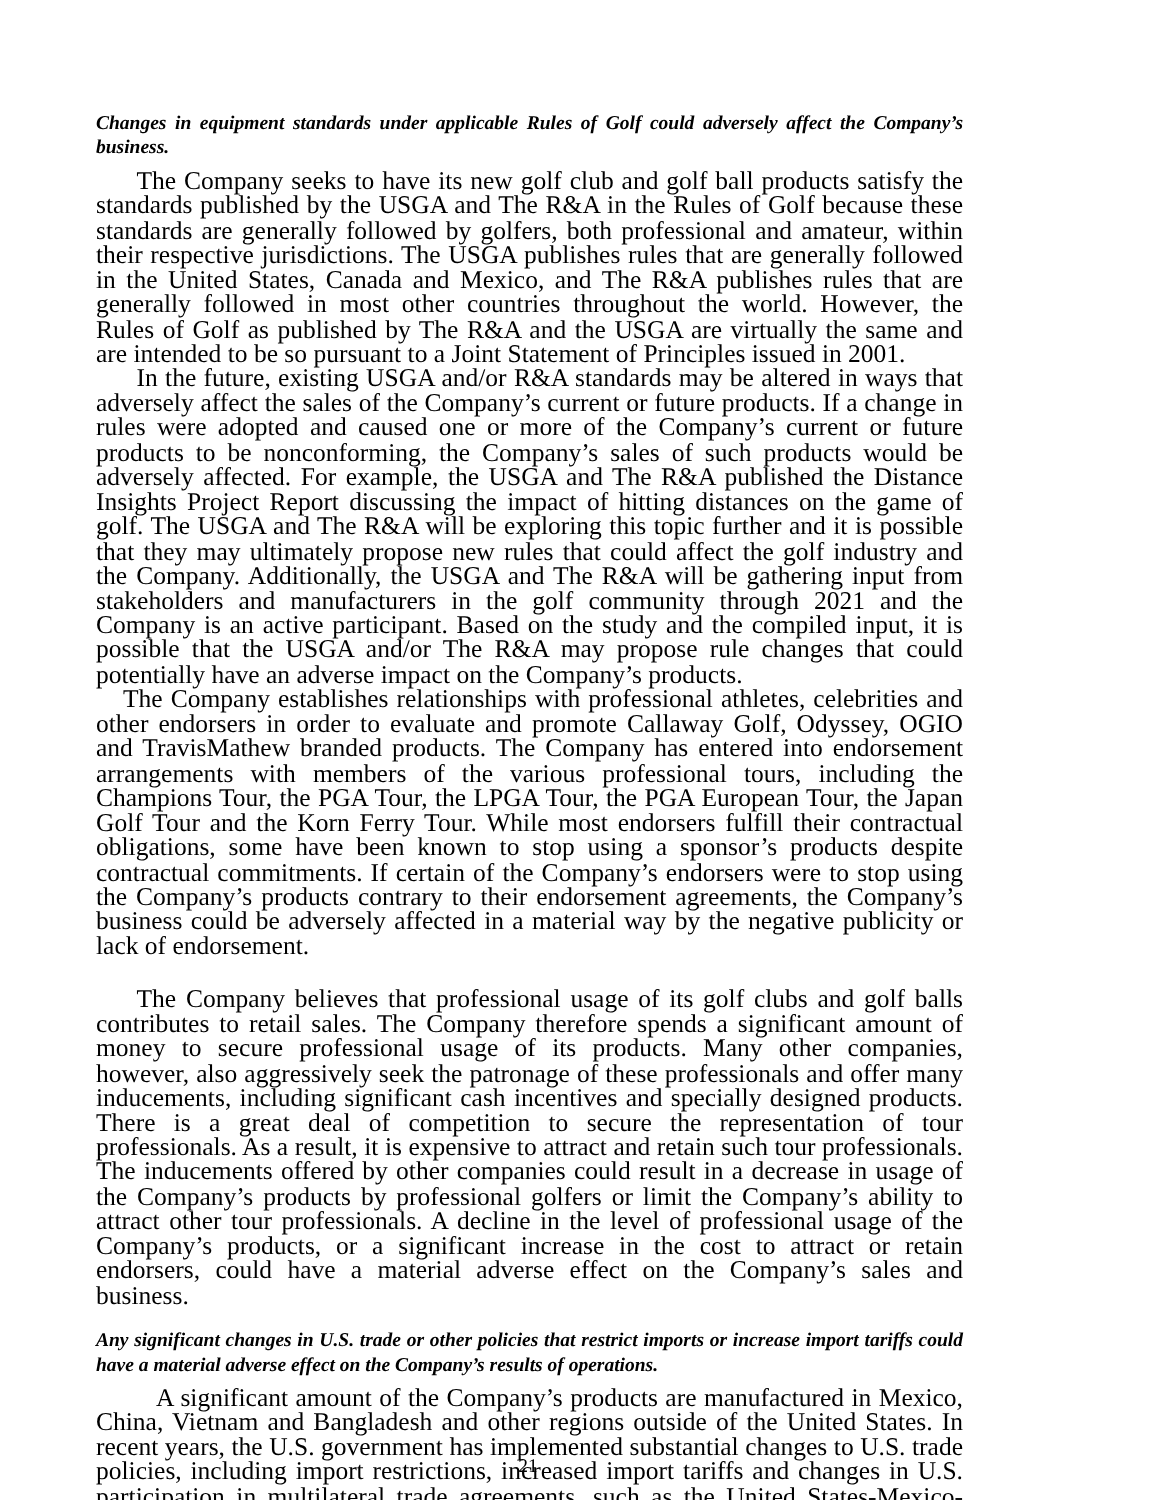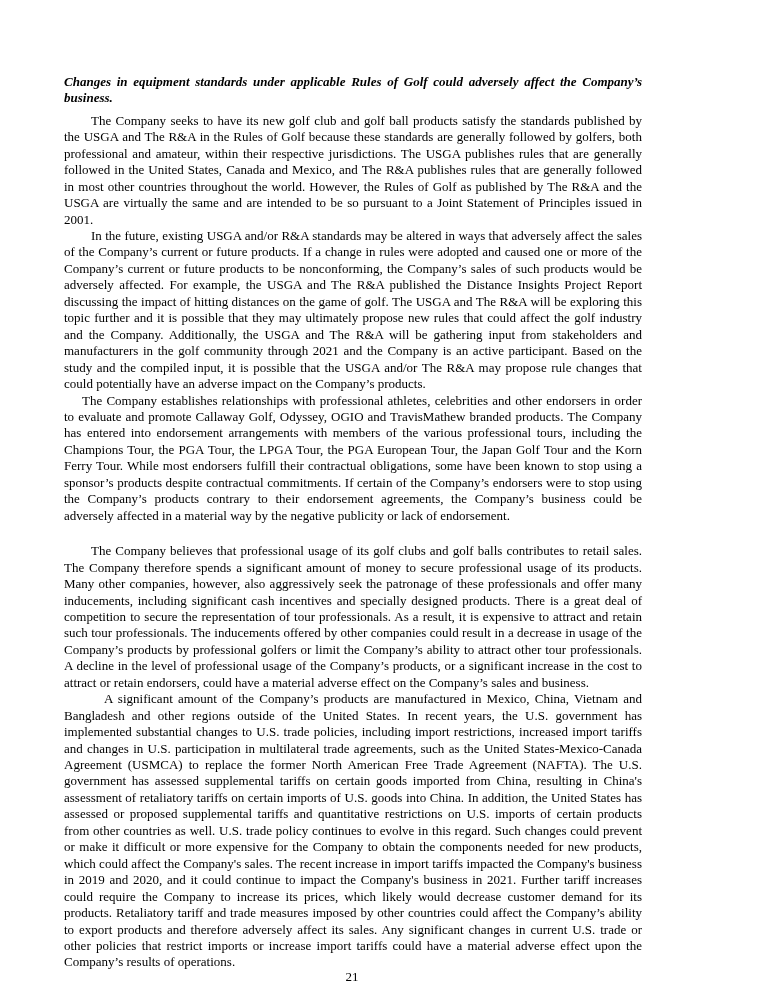--- a/index.html
+++ b/index.html
@@ -24,21 +24,21 @@
     line-height: 16.4px;
     font-weight: bold;
     font-style: italic;
     text-align: justify;
     margin: 13px 0 6px 0;
   }
   .heading.first {
     margin-top: 0;
   }
   .para {
-    font-size: 13px;
+    font-size: 17px;
     line-height: 16.45px;
     text-align: justify;
     margin: 0;
   }
   .indent-sm { text-indent: 18px; font-family: Liberation Serif, serif; }
   .indent-md { text-indent: 27px; }
   .indent-lg { text-indent: 40px; }
   .gap-before { margin-top: 19px; }
   .page-number {
     position: absolute;
@@ -60,18 +60,19 @@
     <p class="para indent-md">The Company seeks to have its new golf club and golf ball products satisfy the standards published by the USGA and The R&amp;A in the Rules of Golf because these standards are generally followed by golfers, both professional and amateur, within their respective jurisdictions. The USGA publishes rules that are generally followed in the United States, Canada and Mexico, and The R&amp;A publishes rules that are generally followed in most other countries throughout the world. However, the Rules of Golf as published by The R&amp;A and the USGA are virtually the same and are intended to be so pursuant to a Joint Statement of Principles issued in 2001.</p>
     <p class="para indent-md">In the future, existing USGA and/or R&amp;A standards may be altered in ways that adversely affect the sales of the Company’s current or future products. If a change in rules were adopted and caused one or more of the Company’s current or future products to be nonconforming, the Company’s sales of such products would be adversely affected. For example, the USGA and The R&amp;A published the Distance Insights Project Report discussing the impact of hitting distances on the game of golf. The USGA and The R&amp;A will be exploring this topic further and it is possible that they may ultimately propose new rules that could affect the golf industry and the Company. Additionally, the USGA and The R&amp;A will be gathering input from stakeholders and manufacturers in the golf community through 2021 and the Company is an active participant.  Based on the study and the compiled input, it is possible that the USGA and/or The R&amp;A may propose rule changes that could potentially have an adverse impact on the Company’s products.</p>
   </section>
 
   <section>
     <p class="para indent-sm">The Company establishes relationships with professional athletes, celebrities and other endorsers in order to evaluate and promote Callaway Golf, Odyssey, OGIO and TravisMathew branded products. The Company has entered into endorsement arrangements with members of the various professional tours, including the Champions Tour, the PGA Tour, the LPGA Tour, the PGA European Tour, the Japan Golf Tour and the Korn Ferry Tour. While most endorsers fulfill their contractual obligations, some have been known to stop using a sponsor’s products despite contractual commitments. If certain of the Company’s endorsers were to stop using the Company’s products contrary to their endorsement agreements, the Company’s business could be adversely affected in a material way by the negative publicity or lack of endorsement.</p>
     <p class="para indent-md gap-before">The Company believes that professional usage of its golf clubs and golf balls contributes to retail sales. The Company therefore spends a significant amount of money to secure professional usage of its products. Many other companies, however, also aggressively seek the patronage of these professionals and offer many inducements, including significant cash incentives and specially designed products. There is a great deal of competition to secure the representation of tour professionals. As a result, it is expensive to attract and retain such tour professionals. The inducements offered by other companies could result in a decrease in usage of the Company’s products by professional golfers or limit the Company’s ability to attract other tour professionals. A decline in the level of professional usage of the Company’s products, or a significant increase in the cost to attract or retain endorsers, could have a material adverse effect on the Company’s sales and business.</p>
   </section>
 
   <section>
+    <h3 class="heading">Any significant changes in U.S. trade or other policies that restrict imports or increase import tariffs could have a material adverse effect on the Company’s results of operations.</h3>
     <p class="para indent-lg">A significant amount of the Company’s products are manufactured in Mexico, China, Vietnam and Bangladesh and other regions outside of the United States. In recent years, the U.S. government has implemented substantial changes to U.S. trade policies, including import restrictions, increased import tariffs and changes in U.S. participation in multilateral trade agreements, such as the United States-Mexico-Canada Agreement (USMCA) to replace the former North American Free Trade Agreement (NAFTA). The U.S. government has assessed supplemental tariffs on certain goods imported from China, resulting in China's assessment of retaliatory tariffs on certain imports of U.S. goods into China. In addition, the United States has assessed or proposed supplemental tariffs and quantitative restrictions on U.S. imports of certain products from other countries as well.  U.S. trade policy continues to evolve in this regard. Such changes could prevent or make it difficult or more expensive for the Company to obtain the components needed for new products, which could affect the Company's sales. The recent increase in import tariffs impacted the Company's business in 2019 and 2020, and it could continue to impact the Company's business in 2021. Further tariff increases could require the Company to increase its prices, which likely would decrease customer demand for its products. Retaliatory tariff and trade measures imposed by other countries could affect the Company’s ability to export products and therefore adversely affect its sales. Any significant changes in current U.S. trade or other policies that restrict imports or increase import tariffs could have a material adverse effect upon the Company’s results of operations.</p>
   </section>
 
   <div class="page-number">21</div>
 
 </div>
 
 </body></html>

